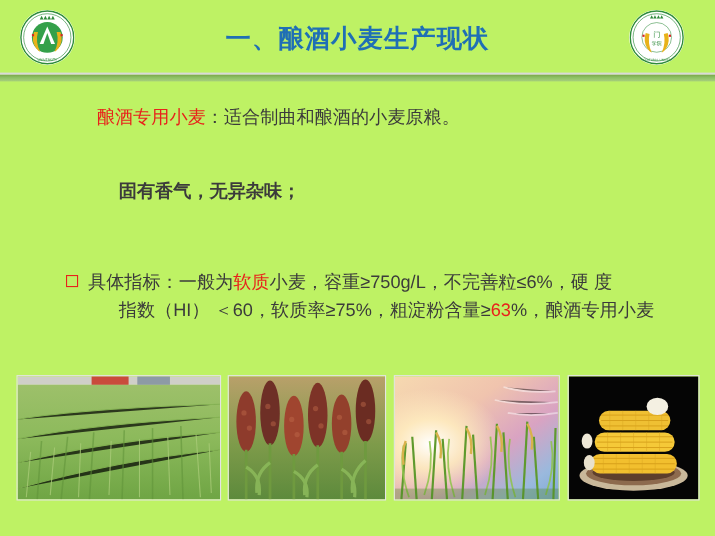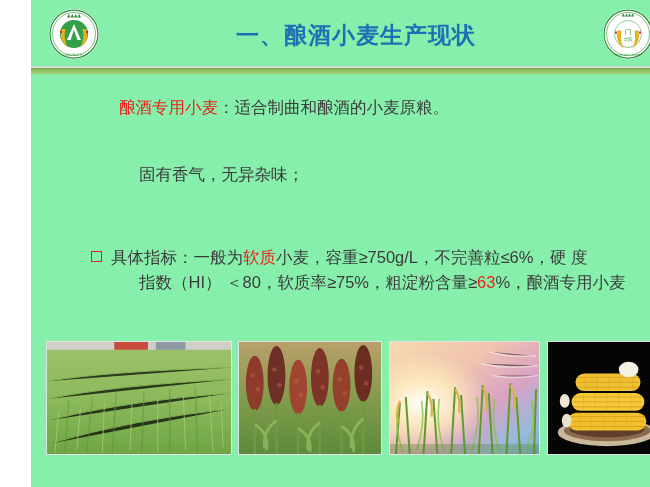--- a/index.html
+++ b/index.html
@@ -2,21 +2,21 @@
 <html><head>
 <meta charset="utf-8">
 <style>
   html,body{margin:0;padding:0;}
   body{
     width:650px;height:487px;overflow:hidden;
     background:#ffffff;
     font-family:"Liberation Sans","DejaVu Sans",sans-serif;
     position:relative;
   }
-  .slide{position:absolute;inset:0;background:#86efac;margin-left:31px;}
+  .slide{position:absolute;inset:0;background:#bef264;}
 
   
   .header{position:absolute;left:0;top:0;width:650px;height:70px;}
 
   .seal{position:absolute;width:50px;height:50px;border-radius:50%;
         background:#ffffff;top:9px;overflow:hidden;}
   .seal-l{left:18px;}
   .seal-r{left:572px;}
   .seal svg{display:block;width:50px;height:50px;}
 
@@ -44,21 +44,21 @@
   .para{position:absolute;color:#3b3b3b;font-size:16.5px;line-height:30px;
         white-space:nowrap;}
   .para .red{color:#e8221b;text-align:center;}
   .para .bullet{
     display:inline-block;width:9px;height:9px;
     border:1.6px solid #e8221b;background:transparent;
     margin-right:9px;vertical-align:1px;
   }
   .p1{left:88px;top:10px;}
   .p2{left:60px;top:47px;}
-  .p2b{left:108px;top:77px;}
+  .p2b{left:108px;top:77px;font-weight:bold;}
   .p3{left:60px;top:115px;}
   .p4{left:60px;top:160px;}
   .p4b{left:108px;top:185px;}
   .p4c{left:108px;top:215px;}
 
   
   .photos{position:absolute;left:0;top:341px;width:650px;height:116px;}
   .photo{position:absolute;top:0;height:114px;overflow:hidden;
          border:1px solid #e4e4e4;box-sizing:border-box;}
   .ph1{left:15px;width:186px;}
@@ -120,21 +120,21 @@
 
     <div class="para p2b">
       <span>固有香气，无异杂味；</span>
     </div>
 
 
     <div class="para p4">
       <span class="bullet"></span><span>具体指标：一般为</span><span class="red">软质</span><span>小麦，容重≥750g/L，不完善粒≤6%，硬 度</span>
     </div>
     <div class="para p4b">
-      <span>指数（HI） ＜80，软质率≥75%，粗淀粉含量≥</span><span class="red">63</span><span>%，酿酒专用小麦</span>
+      <span>指数（HI） ＜60，软质率≥75%，粗淀粉含量≥</span><span class="red">63</span><span>%，酿酒专用小麦</span>
     </div>
   </div>
 
   <div class="photos">
 
     <div class="photo ph1">
       <svg viewBox="0 0 186 114" preserveAspectRatio="none">
         <defs>
           <linearGradient id="wf" x1="0" y1="0" x2="0" y2="1">
             <stop offset="0%" stop-color="#9dc06a"></stop>

